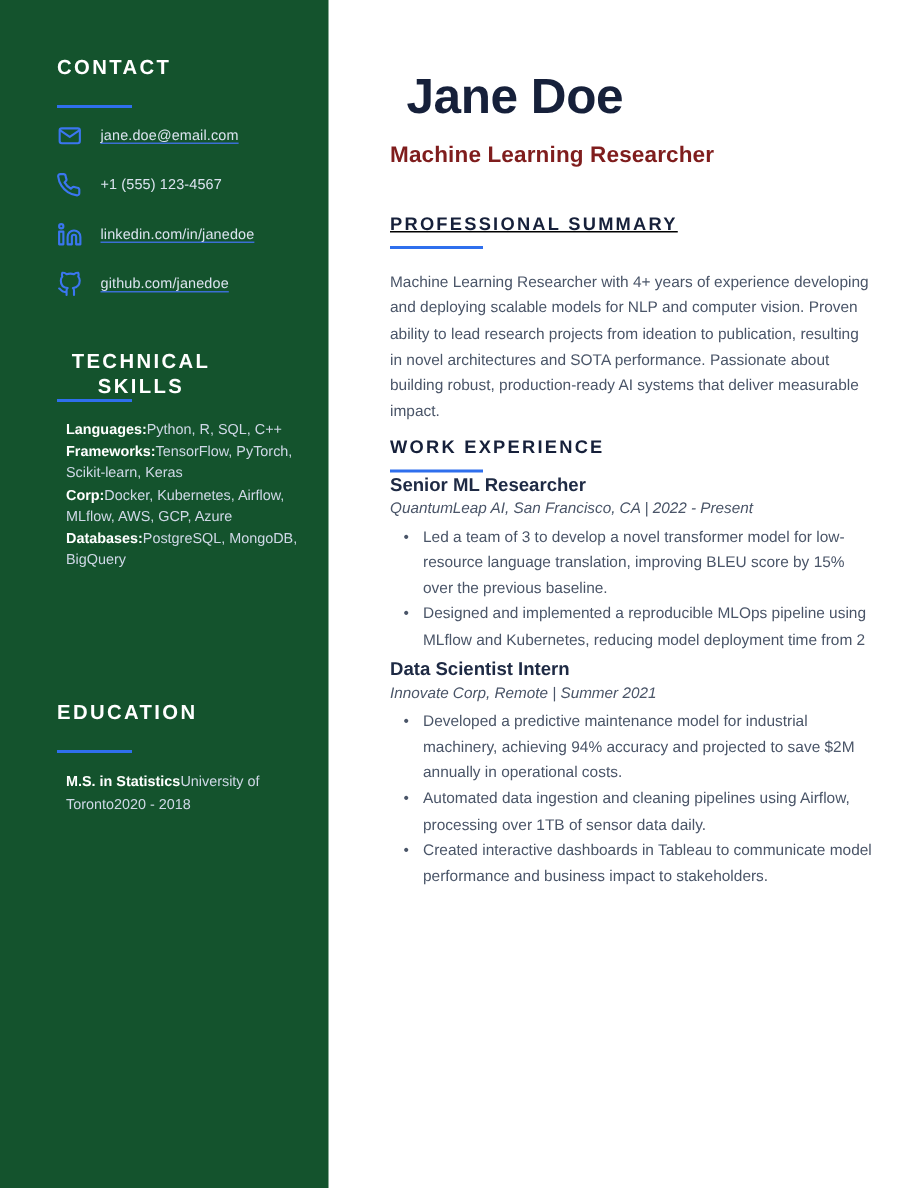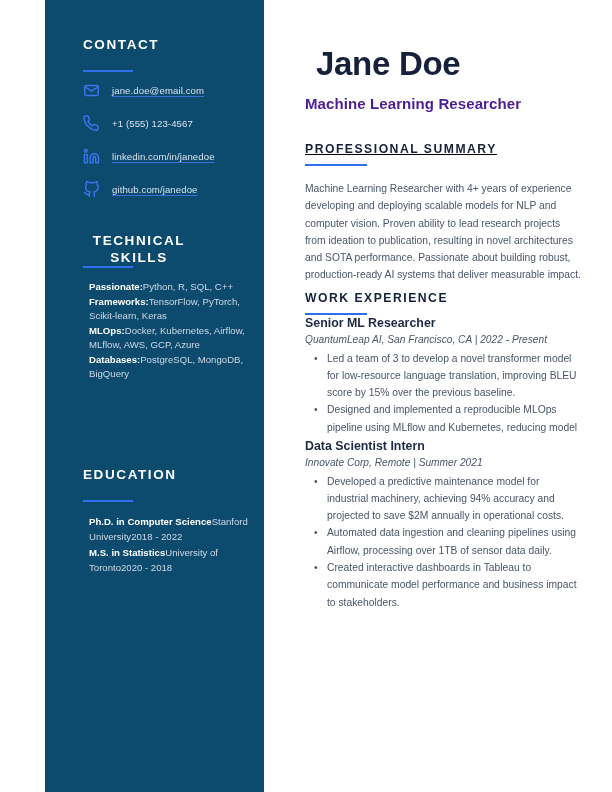--- a/index.html
+++ b/index.html
@@ -21,25 +21,24 @@
     height: 792px;
     background: #ffffff;
     display: flex;
     align-items: stretch;
   }
 
   
   .sidebar {
     width: 219px;
     min-width: 219px;
-    background: #0c4a6e;
+    background: #14532d;
     position: relative;
     padding: 0;
     box-sizing: border-box;
-    margin-left: 45px;
   }
 
   .sb-inner {
     padding: 36px 14px 0 38px;
   }
 
   .sb-section {
     margin-bottom: 0;
   }
 
@@ -158,21 +157,21 @@
   .name {
     color: #16203a;
     font-size: 33px;
     font-weight: bold;
     letter-spacing: -0.3px;
     line-height: 38px;
     margin: 11px;
   }
 
   .title {
-    color: #4c1d95;
+    color: #7f1d1d;
     font-size: 15px;
     font-weight: bold;
     line-height: 20px;
     margin: 4px 0 0 0;
     letter-spacing: 0.1px;
   }
 
   .m-heading {
     color: #16203a;
     font-size: 12.2px;
@@ -300,44 +299,41 @@
       </section>
 
       <section class="sb-section sec-gap-skills">
         <div class="sb-heading-wrap two-line">
           <h2 class="sb-heading">TECHNICAL SKILLS</h2>
           <div class="sb-rule"></div>
         </div>
 
         <div class="skills-block">
           <p class="skill-line">
-            <span class="skill-label">Passionate:</span><span>Python, R, SQL, C++</span>
+            <span class="skill-label">Languages:</span><span>Python, R, SQL, C++</span>
           </p>
           <p class="skill-line">
             <span class="skill-label">Frameworks:</span><span>TensorFlow, PyTorch, Scikit-learn, Keras</span>
           </p>
           <p class="skill-line">
-            <span class="skill-label">MLOps:</span><span>Docker, Kubernetes, Airflow, MLflow, AWS, GCP, Azure</span>
+            <span class="skill-label">Corp:</span><span>Docker, Kubernetes, Airflow, MLflow, AWS, GCP, Azure</span>
           </p>
           <p class="skill-line">
             <span class="skill-label">Databases:</span><span>PostgreSQL, MongoDB, BigQuery</span>
           </p>
         </div>
       </section>
 
       <section class="sb-section sec-gap-edu">
         <div class="sb-heading-wrap">
           <h2 class="sb-heading">EDUCATION</h2>
           <div class="sb-rule"></div>
         </div>
 
         <div class="edu-block">
-          <p class="edu-line">
-            <span class="edu-degree">Ph.D. in Computer Science</span><span>Stanford University</span><span>2018 - 2022</span>
-          </p>
           <p class="edu-line">
             <span class="edu-degree">M.S. in Statistics</span><span>University of Toronto</span><span>2020 - 2018</span>
           </p>
         </div>
       </section>
 
     </div>
   </aside>
 
   <main class="main">

